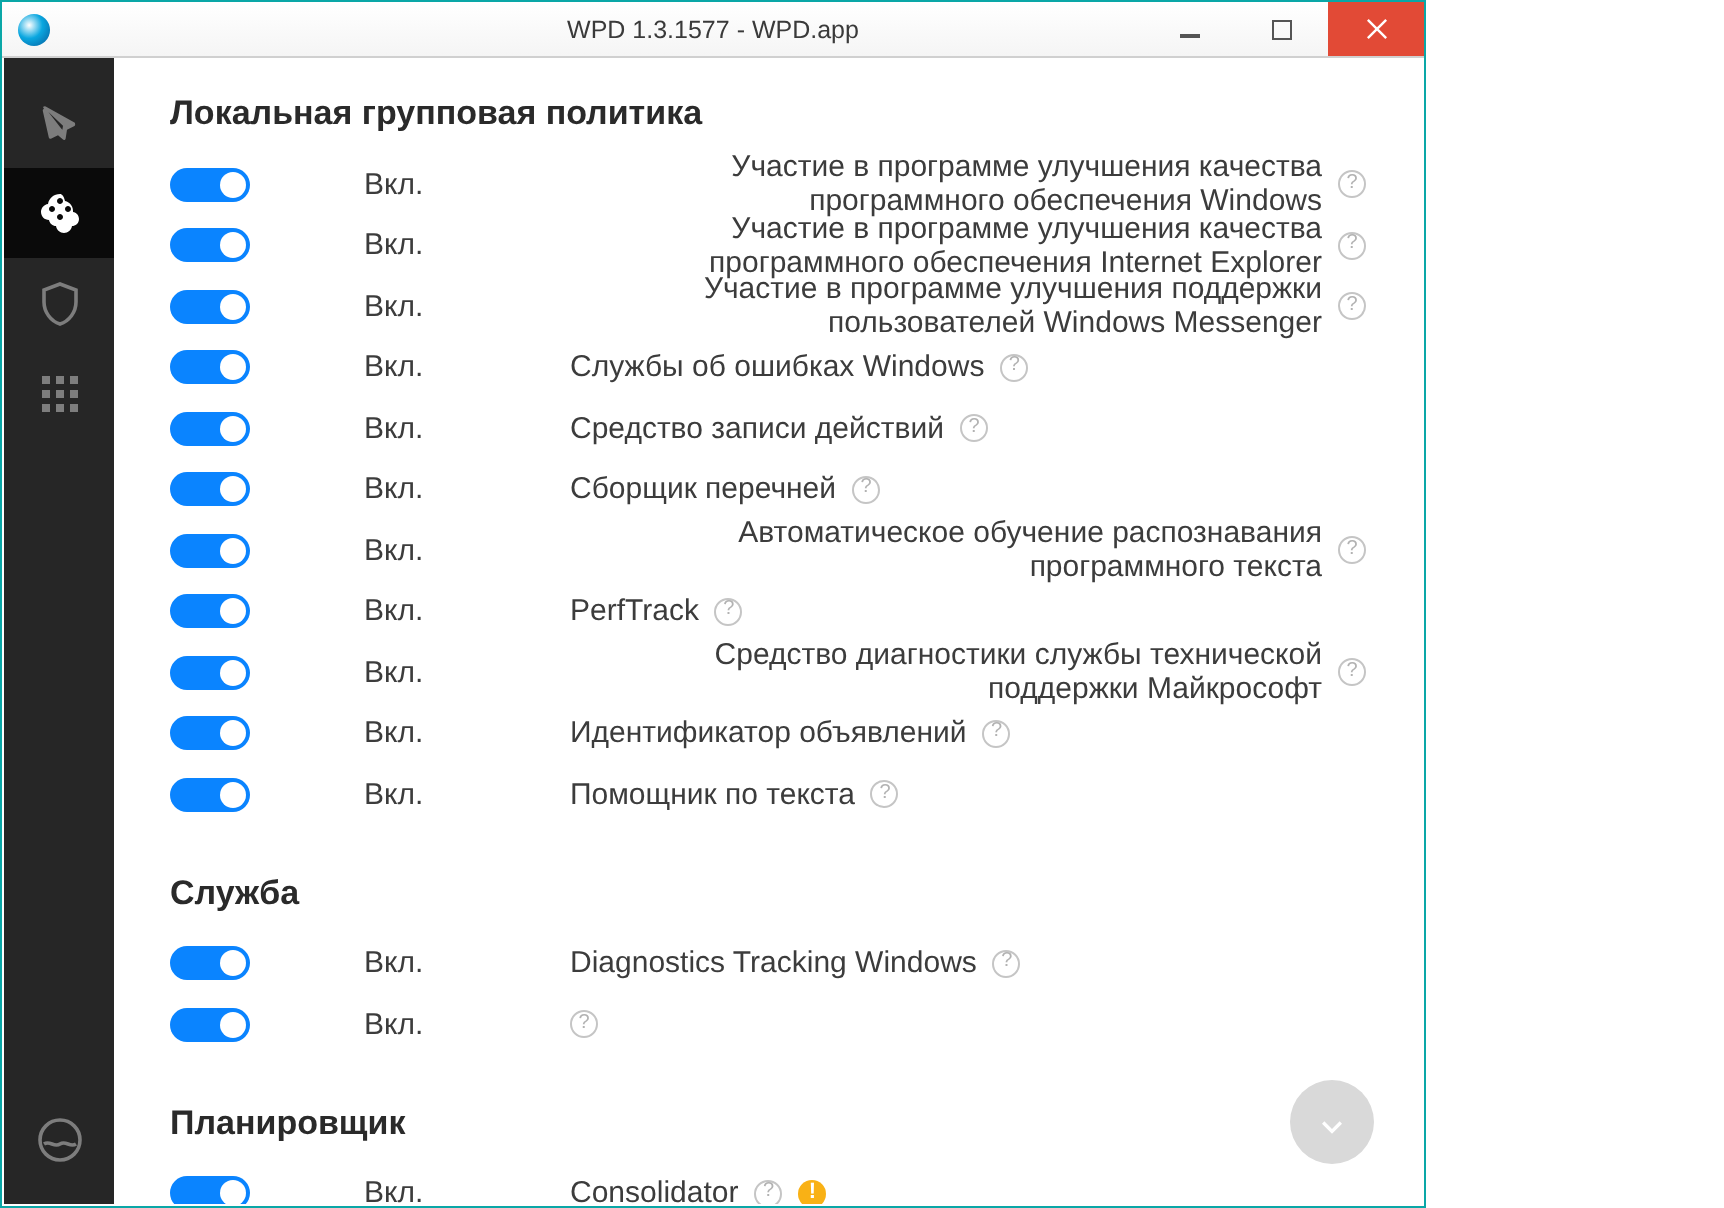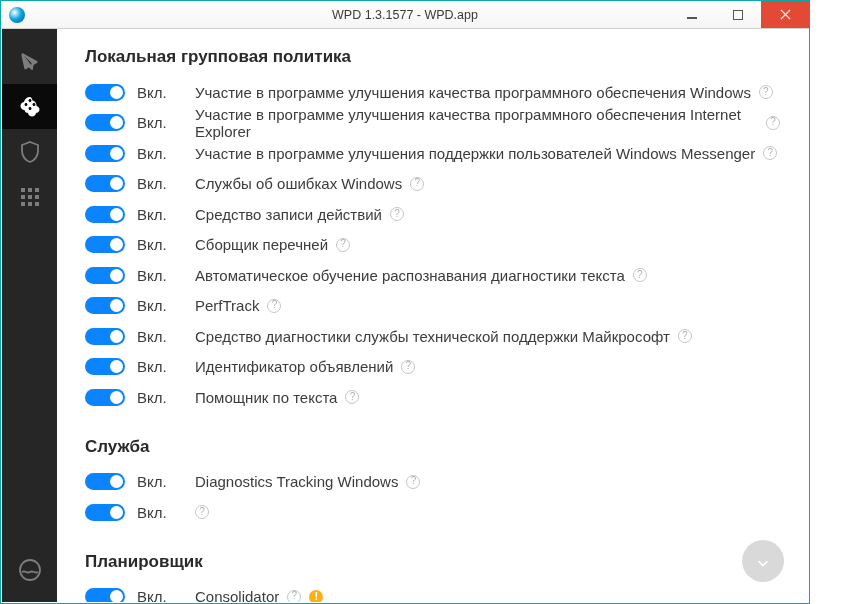--- a/index.html
+++ b/index.html
@@ -8,21 +8,21 @@
     --text:#3c3c3c;
     --muted:#8a8a8a;
     --sidebar:#262626;
     --sidebar-active:#0a0a0a;
     --titlebar:#0aa7a7;
     --chrome-border:#0aa7a7;
     --close:#e24a36;
   }
   html,body{margin:0;padding:0;font-family:"Segoe UI",Tahoma,Arial,sans-serif;font-size:15px;color:var(--text);}
   .window{
-    width:810px;height:604px;box-sizing:border-box;
+    width:713px;height:604px;box-sizing:border-box;
     border:1px solid var(--chrome-border);
     background:var(--bg);
     position:relative;
     overflow:hidden;
   }
   
   .titlebar{
     height:27px;
     background:linear-gradient(#ffffff,#f5f5f5);
     display:flex;align-items:center;
@@ -56,30 +56,30 @@
   .sidebar .bottom .nav-item{color:#7d7d7d;}
 
   .content{flex:1;overflow-y:auto;padding:18px 28px 30px 28px;box-sizing:border-box;position:relative;}
   .content::-webkit-scrollbar{width:16px;}
   .content::-webkit-scrollbar-track{background:#f0f0f0;}
   .content::-webkit-scrollbar-thumb{background:#c7c7c7;border:3px solid #f0f0f0;border-radius:8px;}
 
   h3.section{font-size:17px;font-weight:700;margin:0 0 10px 0;color:#2a2a2a;}
   h3.section.later{margin-top:24px;}
 
-  .row{display:flex;align-items:center;height:30.5px;}
+  .row{display:flex;align-items:center;height:30.5px;gap:45px;}
   .toggle{
     width:40px;height:17px;border-radius:10px;background:var(--accent);
     position:relative;flex:0 0 40px;cursor:pointer;
   }
   .toggle .knob{
     position:absolute;right:2px;top:2px;width:13px;height:13px;border-radius:50%;background:#fff;
   }
   .state{width:58px;margin-left:12px;color:var(--text);}
-  .desc{flex:1;color:var(--text);display:flex;align-items:center;gap:8px;}
+  .desc{flex:1;color:var(--text);display:flex;align-items:center;gap:8px;text-align:right;}
   .help{
     width:14px;height:14px;border-radius:50%;border:1px solid #c5c5c5;color:#b2b2b2;
     display:inline-flex;align-items:center;justify-content:center;font-size:10px;flex:0 0 14px;
     line-height:1;padding-bottom:1px;box-sizing:border-box;
   }
   .warn{
     width:14px;height:14px;border-radius:50%;background:#f9b115;color:#fff;
     display:inline-flex;align-items:center;justify-content:center;font-size:11px;font-weight:bold;flex:0 0 14px;
     line-height:1;
   }
@@ -220,21 +220,21 @@
               <span>Сборщик перечней</span>
               <span class="help">?</span>
             </div>
           </div>
         <div class="row">
             <div class="toggle">
               <div class="knob"></div>
             </div>
             <div class="state">Вкл.</div>
             <div class="desc">
-              <span>Автоматическое обучение распознавания диагностики текста</span>
+              <span>Автоматическое обучение распознавания программного текста</span>
               <span class="help">?</span>
             </div>
           </div>
         <div class="row">
             <div class="toggle">
               <div class="knob"></div>
             </div>
             <div class="state">Вкл.</div>
             <div class="desc">
               <span>PerfTrack</span>

